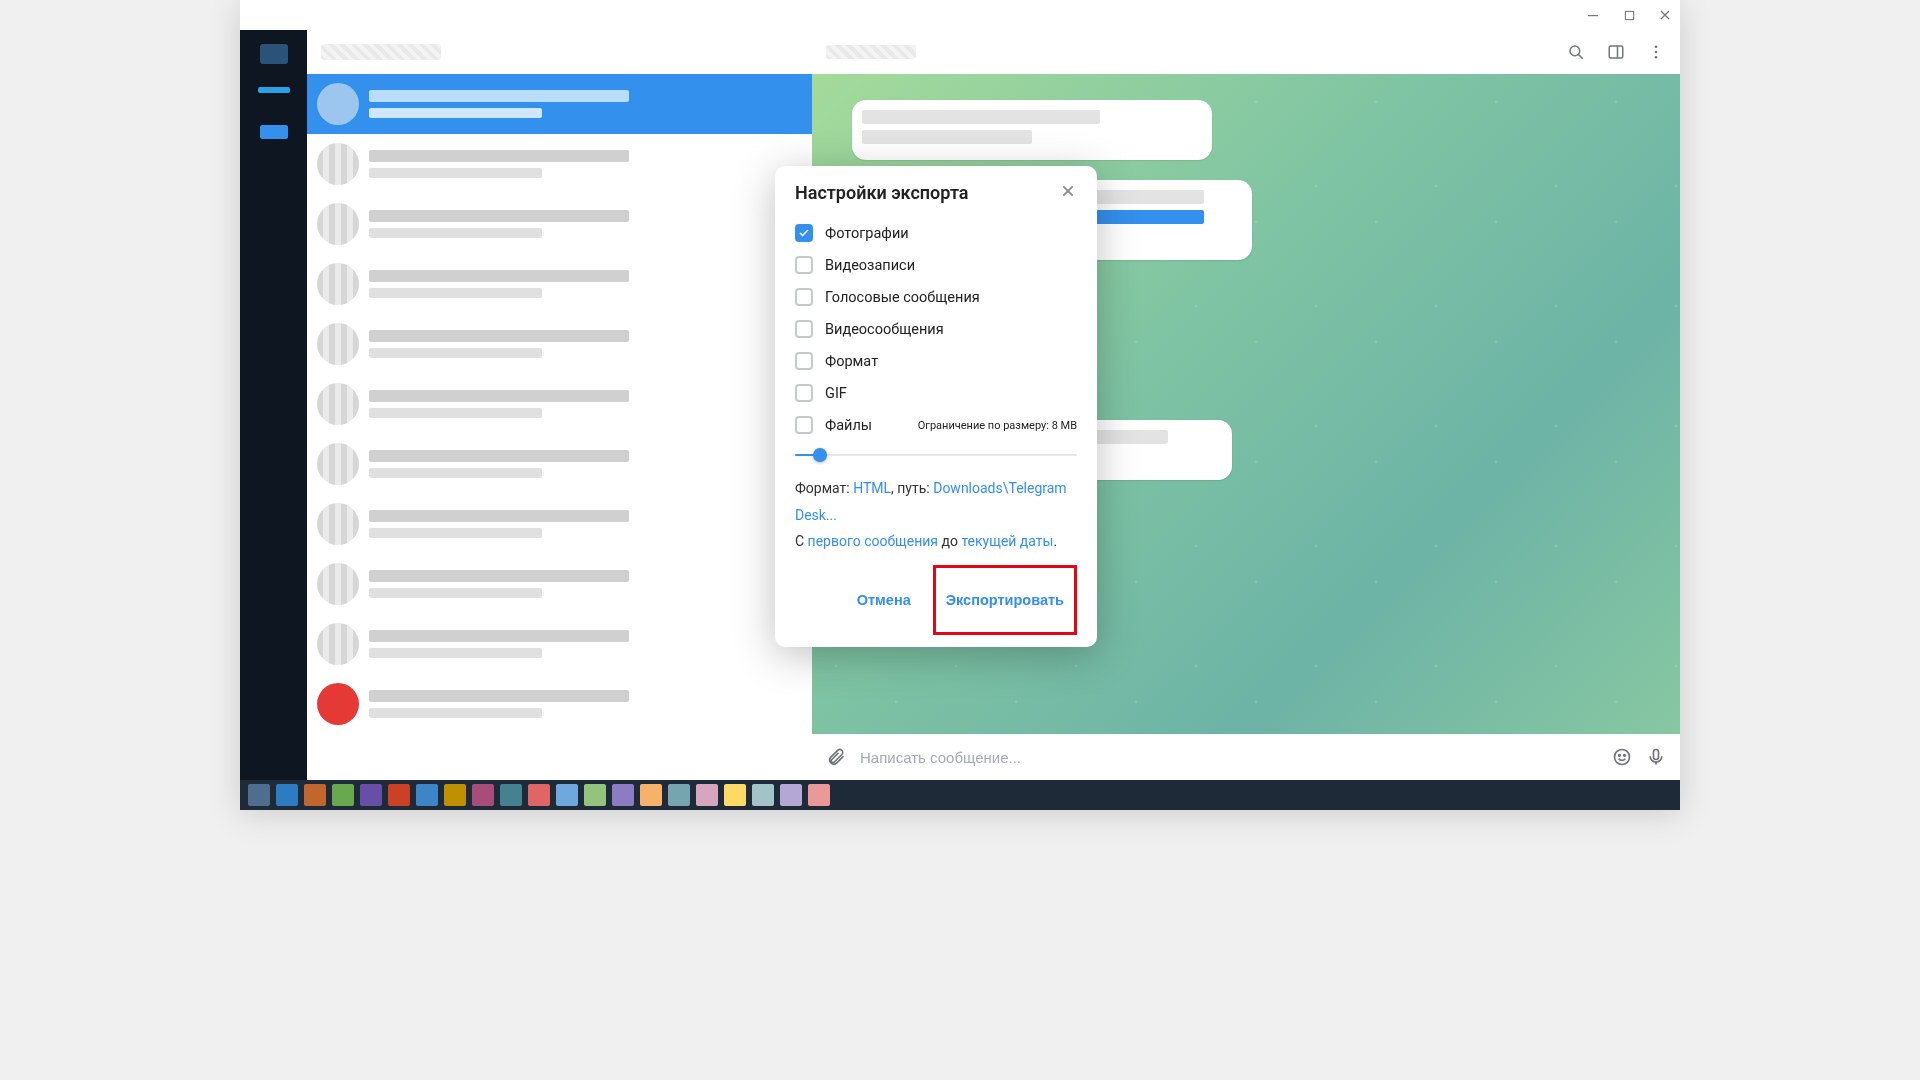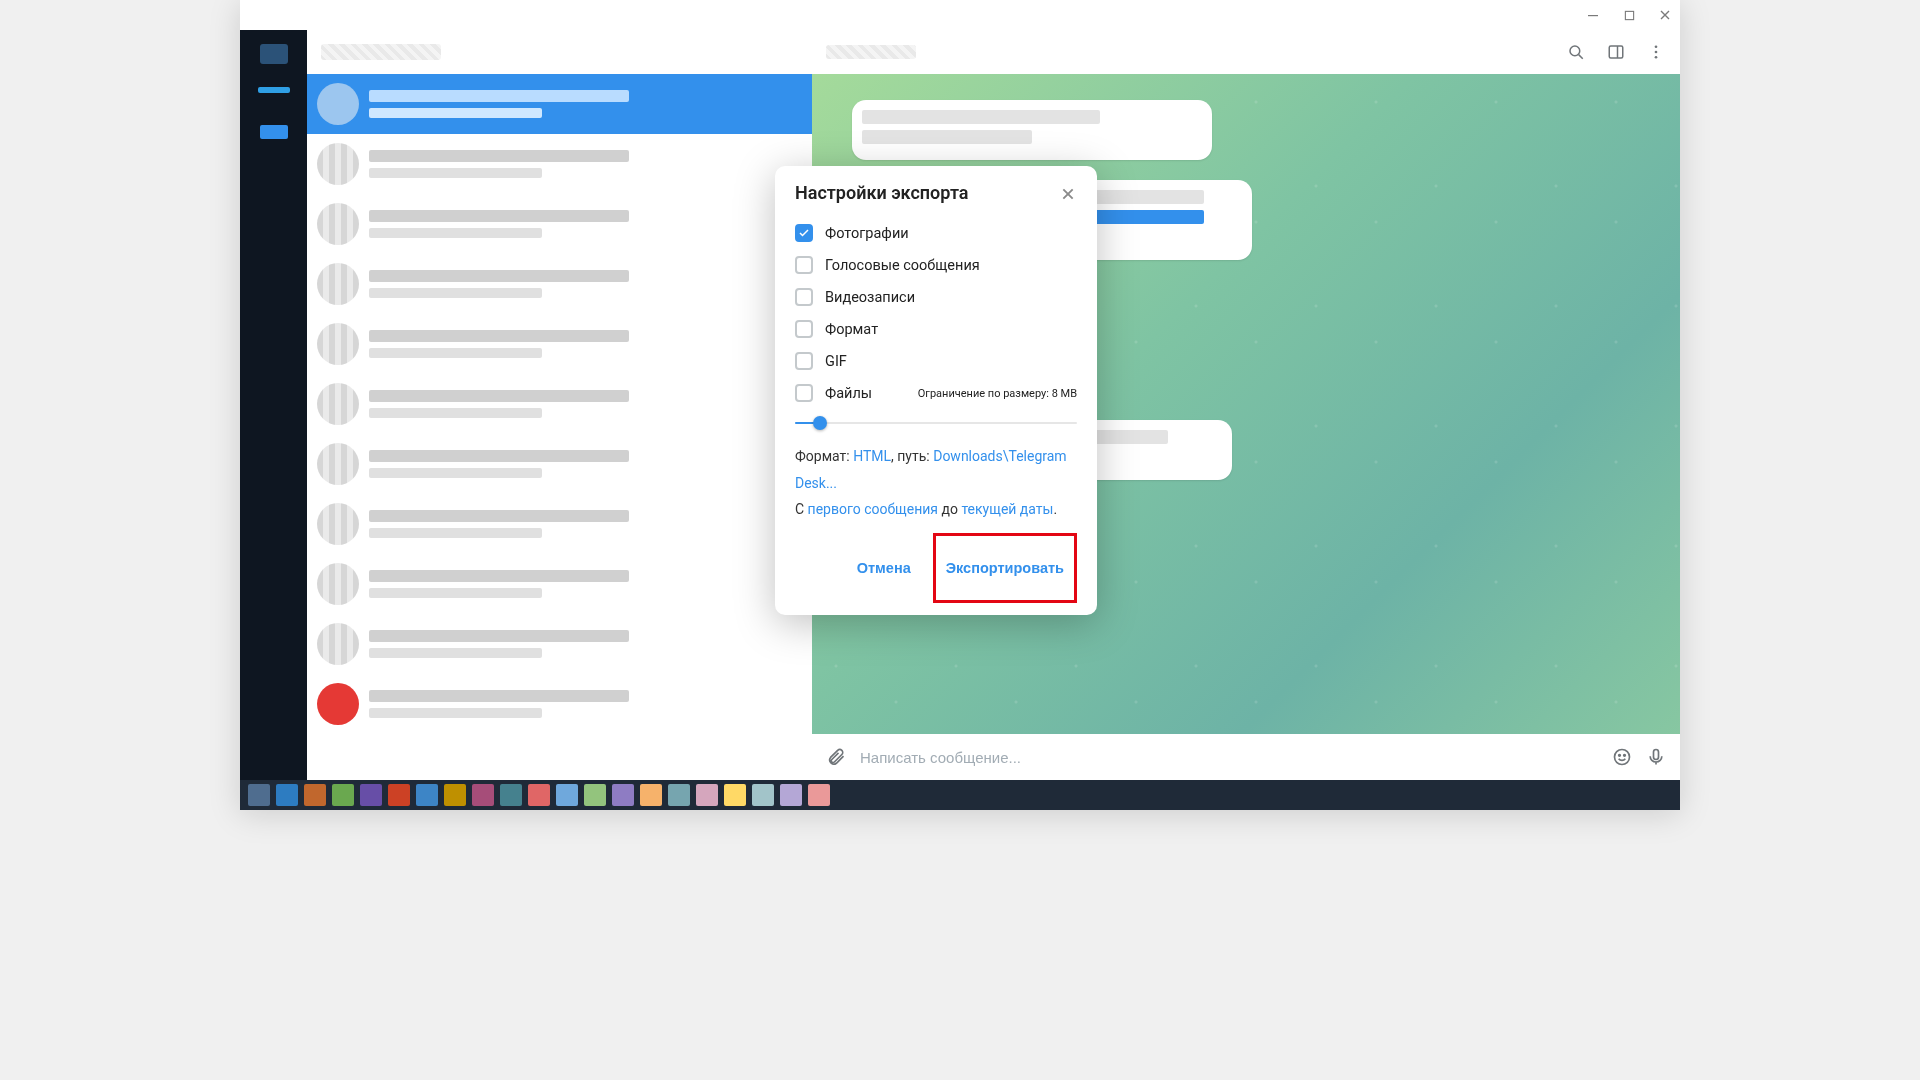--- a/index.html
+++ b/index.html
@@ -29,21 +29,21 @@
   .msgzone { position:absolute; top:70px; left:40px; right:40px; bottom:60px; }
   .bubble { background:#fff; border-radius:14px; padding:10px; width: 400px; margin-bottom: 20px; box-shadow: 0 1px 2px rgba(0,0,0,.1); }
   .bubble .bl { height: 14px; background:#e3e3e3; border-radius:2px; margin-bottom:6px; }
   .composer { position:absolute; left:0; right:0; bottom:0; height:46px; background:#fff; display:flex; align-items:center; padding:0 14px; gap:14px; color:#707579; }
   .composer input { flex:1; border:0; outline:0; font-size:15px; color:#a16207; }
   .composer input::placeholder { color: #a2acb4; }
   .taskbar { position:absolute; left:0; right:0; bottom:0; height:30px; background:#1f2a38; display:flex; align-items:center; padding-left:8px; gap:6px; }
   .taskbar .tb { width:22px; height:22px; border-radius:2px; }
   
   .dialog { position:absolute; width: 322px; left: 535px; top: 166px; background:#fff; border-radius:10px; box-shadow: 0 8px 40px rgba(0,0,0,.25); padding: 16px 20px 12px 20px; z-index: 50; }
-  .dialog-title { font-size: 18px; font-weight: 600; color:#222; margin-bottom: 14px; display:flex; justify-content:space-between; align-items:flex-end; }
+  .dialog-title { font-size: 18px; font-weight: 600; color:#222; margin-bottom: 14px; display:flex; justify-content:space-between; align-items:flex-start; }
   .dialog-close { width:18px;height:18px;color:#8a8a8a;cursor:pointer; display:flex;align-items:center;justify-content:center; }
   .opt { display:flex; align-items:center; gap: 12px; padding: 7px 0; font-size: 14.5px; color:#222; }
   .chk { width:18px; height:18px; border:2px solid #c4c9cc; border-radius:4px; display:flex; align-items:center; justify-content:center; cursor:pointer; flex-shrink:0; }
   .chk.on { background:#3390ec; border-color:#3390ec; color:#fff; }
   .opt .r { margin-left:auto; font-size: 11px; color:#222; }
   .slider { position:relative; height: 20px; margin: 4px 0 10px 0; }
   .slider .track { position:absolute; top:9px; left:0; right:0; height:2px; background:#e6e6e6; border-radius:1px; }
   .slider .fill { position:absolute; top:9px; left:0; width:9%; height:2px; background:#3390ec; border-radius:1px; }
   .slider .handle { position:absolute; top:3px; left:9%; width:14px; height:14px; background:#3390ec; border-radius:50%; margin-left:-7px; cursor:pointer; box-shadow:0 1px 3px rgba(0,0,0,.3); }
   .linkline { font-size:14px; color:#333; line-height:1.9; }
@@ -257,25 +257,29 @@
     <div class="opt">
       <span class="chk on">
           <svg width="12" height="12" viewBox="0 0 24 24" fill="none" stroke="currentColor" stroke-width="3">
             <polyline points="4 12 9 17 20 6"></polyline>
           </svg>
         </span>
       <span>Фотографии</span>
     </div>
     <div class="opt">
       <span class="chk"></span>
+      <span>Видеозаписи</span>
+    </div>
+    <div class="opt">
+      <span class="chk"></span>
       <span>Голосовые сообщения</span>
     </div>
     <div class="opt">
       <span class="chk"></span>
-      <span>Видеозаписи</span>
+      <span>Видеосообщения</span>
     </div>
     <div class="opt">
       <span class="chk"></span>
       <span>Формат</span>
     </div>
     <div class="opt">
       <span class="chk"></span>
       <span>GIF</span>
     </div>
     <div class="opt">

